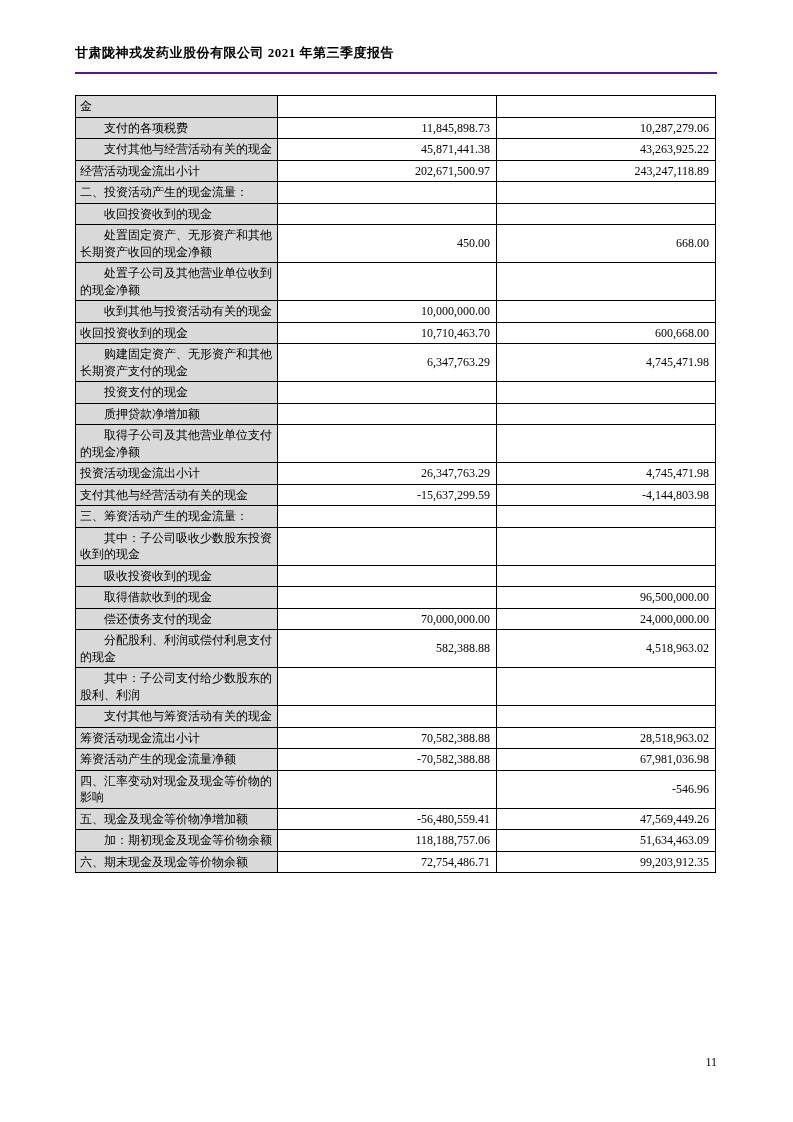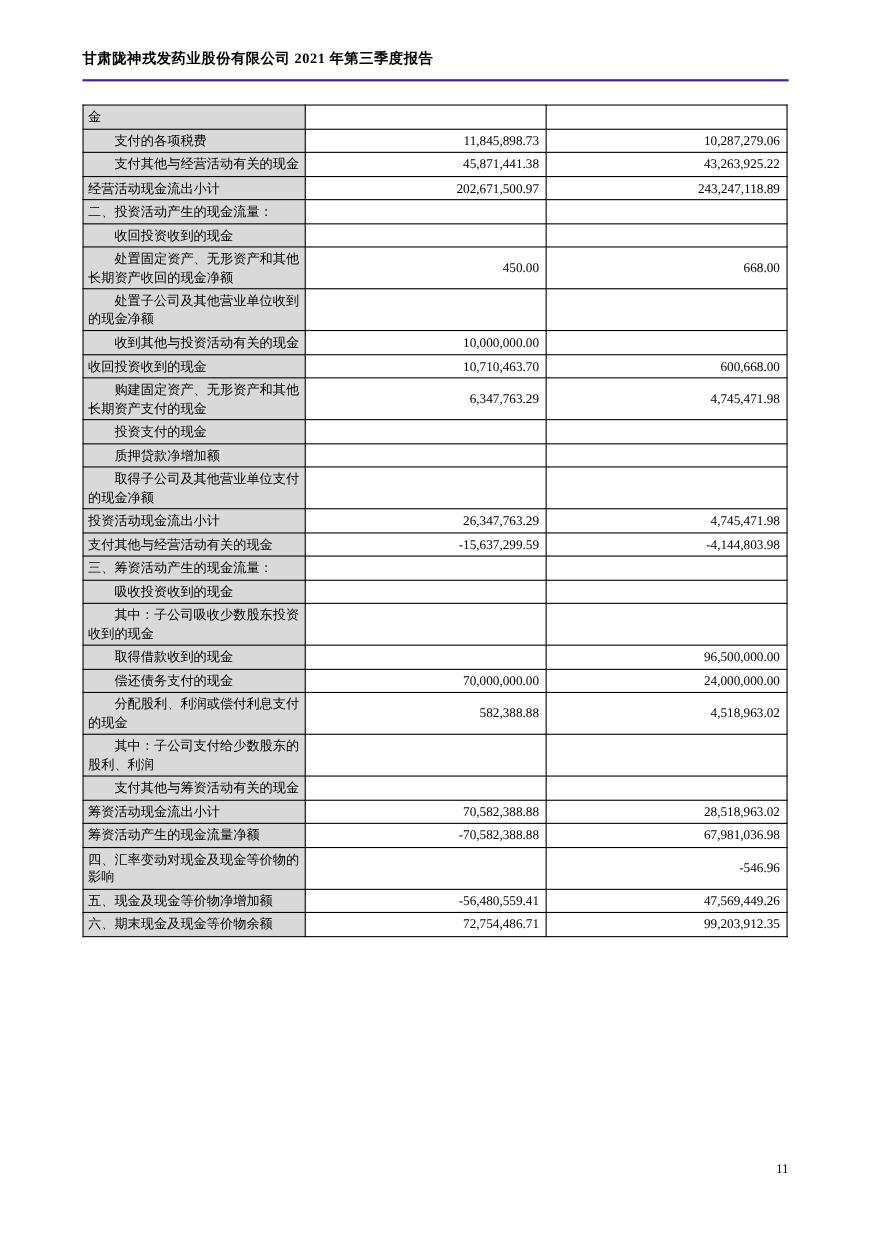--- a/index.html
+++ b/index.html
@@ -149,26 +149,26 @@
           <td class="label">支付其他与经营活动有关的现金</td>
           <td class="val">-15,637,299.59</td>
           <td class="val">-4,144,803.98</td>
         </tr>
         <tr>
           <td class="label">三、筹资活动产生的现金流量：</td>
           <td class="val"></td>
           <td class="val"></td>
         </tr>
         <tr>
+          <td class="label indent">其中：子公司吸收少数股东投资收到的现金</td>
+          <td class="val"></td>
+          <td class="val"></td>
+        </tr>
+        <tr>
           <td class="label indent">吸收投资收到的现金</td>
-          <td class="val"></td>
-          <td class="val"></td>
-        </tr>
-        <tr>
-          <td class="label indent">其中：子公司吸收少数股东投资收到的现金</td>
           <td class="val"></td>
           <td class="val"></td>
         </tr>
         <tr>
           <td class="label indent">取得借款收到的现金</td>
           <td class="val"></td>
           <td class="val">96,500,000.00</td>
         </tr>
         <tr>
           <td class="label indent">偿还债务支付的现金</td>
@@ -204,20 +204,25 @@
           <td class="label">四、汇率变动对现金及现金等价物的影响</td>
           <td class="val"></td>
           <td class="val">-546.96</td>
         </tr>
         <tr>
           <td class="label">五、现金及现金等价物净增加额</td>
           <td class="val">-56,480,559.41</td>
           <td class="val">47,569,449.26</td>
         </tr>
         <tr>
+          <td class="label indent">加：期初现金及现金等价物余额</td>
+          <td class="val">118,188,757.06</td>
+          <td class="val">51,634,463.09</td>
+        </tr>
+        <tr>
           <td class="label">六、期末现金及现金等价物余额</td>
           <td class="val">72,754,486.71</td>
           <td class="val">99,203,912.35</td>
         </tr>
       </tbody>
   </table>
 
   <div class="page-number">11</div>
 
 </div>

